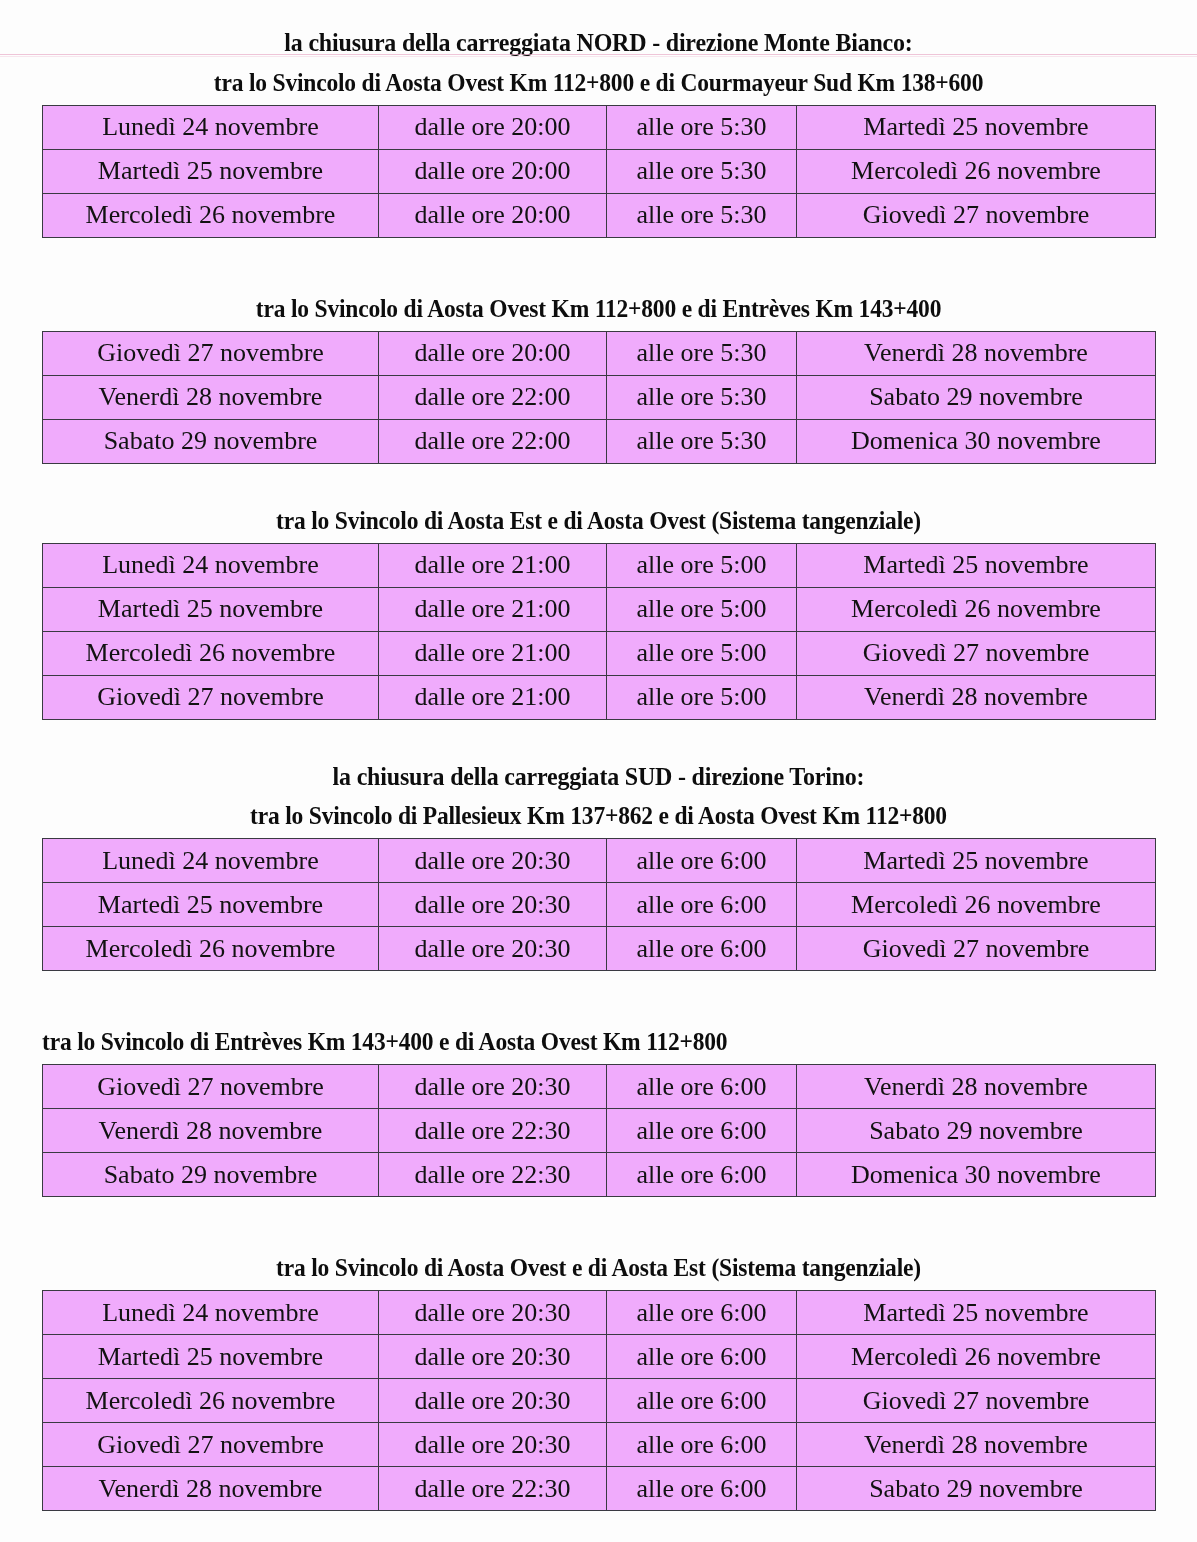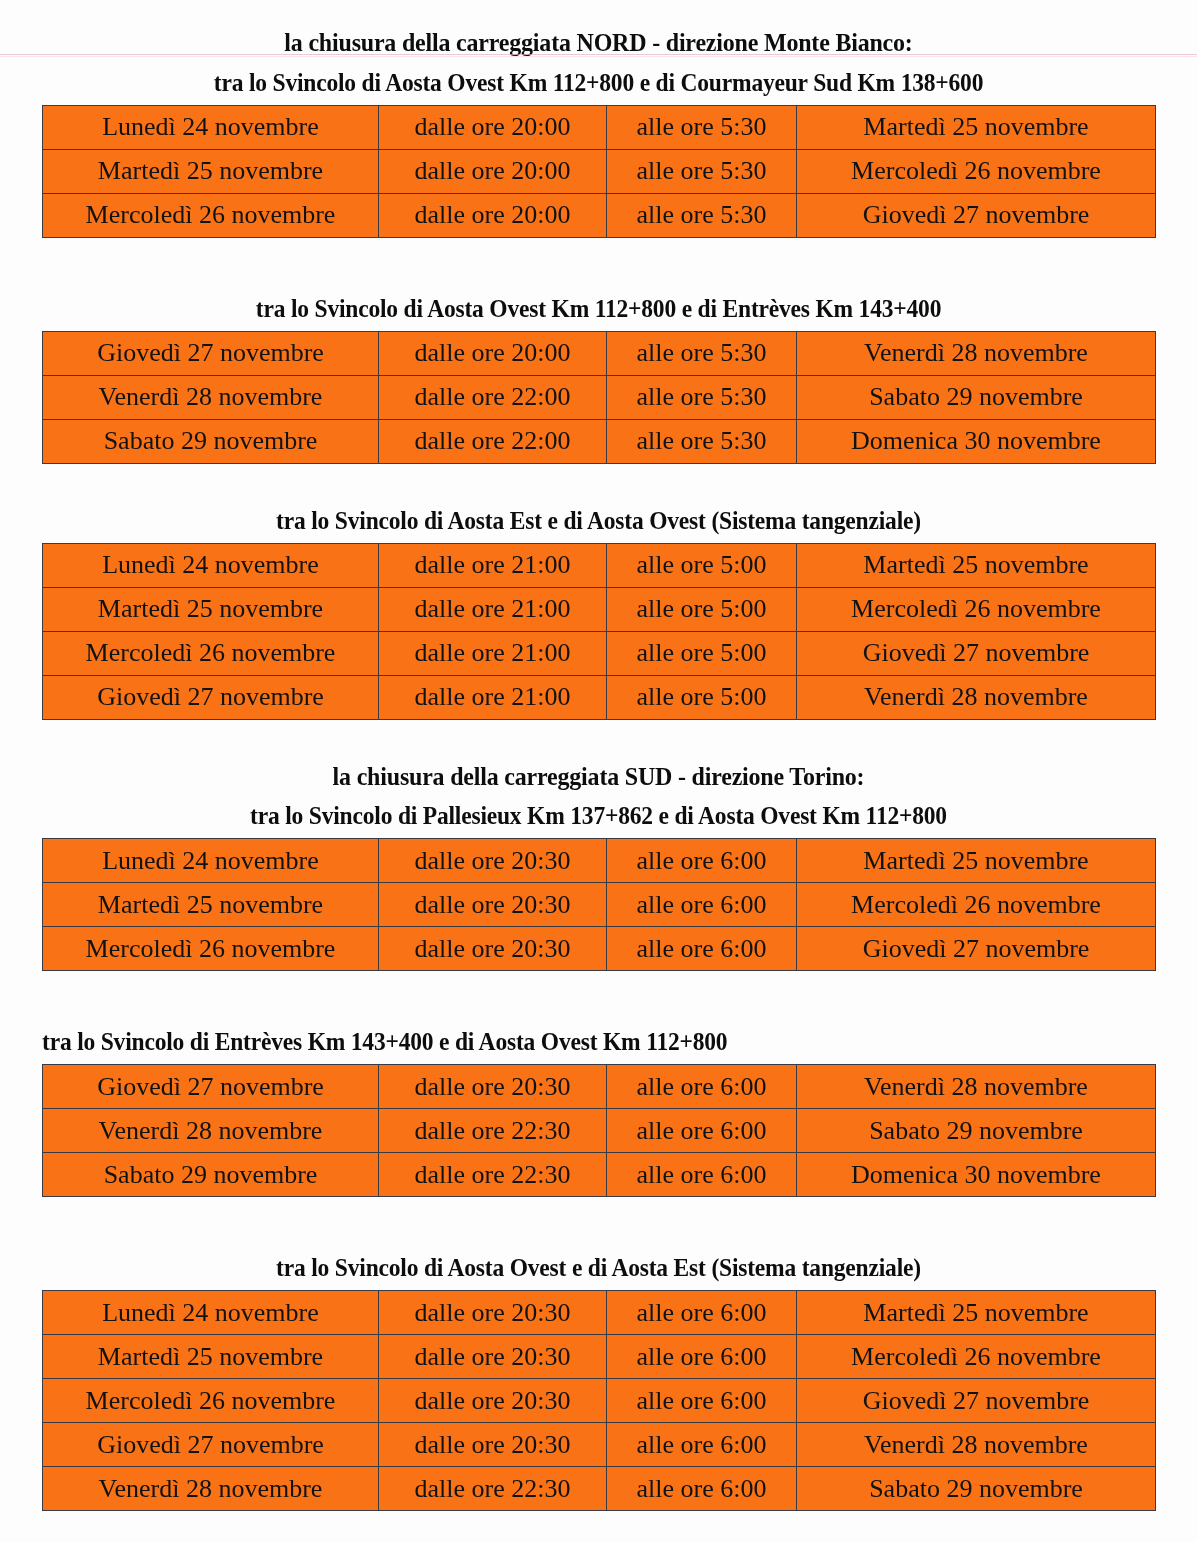--- a/index.html
+++ b/index.html
@@ -69,21 +69,21 @@
 
   .h-top-major   { margin: 0; padding-top: 30px; }
   .h-sub         { margin: 0; padding-top: 14px; }
 
   
   table.closure-table {
     border-collapse: collapse;
     width: 1113px;
     margin: 0;
     table-layout: fixed;
-    background: #f97316;
+    background: #f0abfc;
   }
   table.closure-table td {
     border: 1.5px solid #3a3a42;
     height: 43px;
     padding: 0 6px;
     text-align: center;
     vertical-align: middle;
     font-family: "Liberation Serif", "DejaVu Serif", serif;
     font-size: 26px;
     font-weight: normal;

